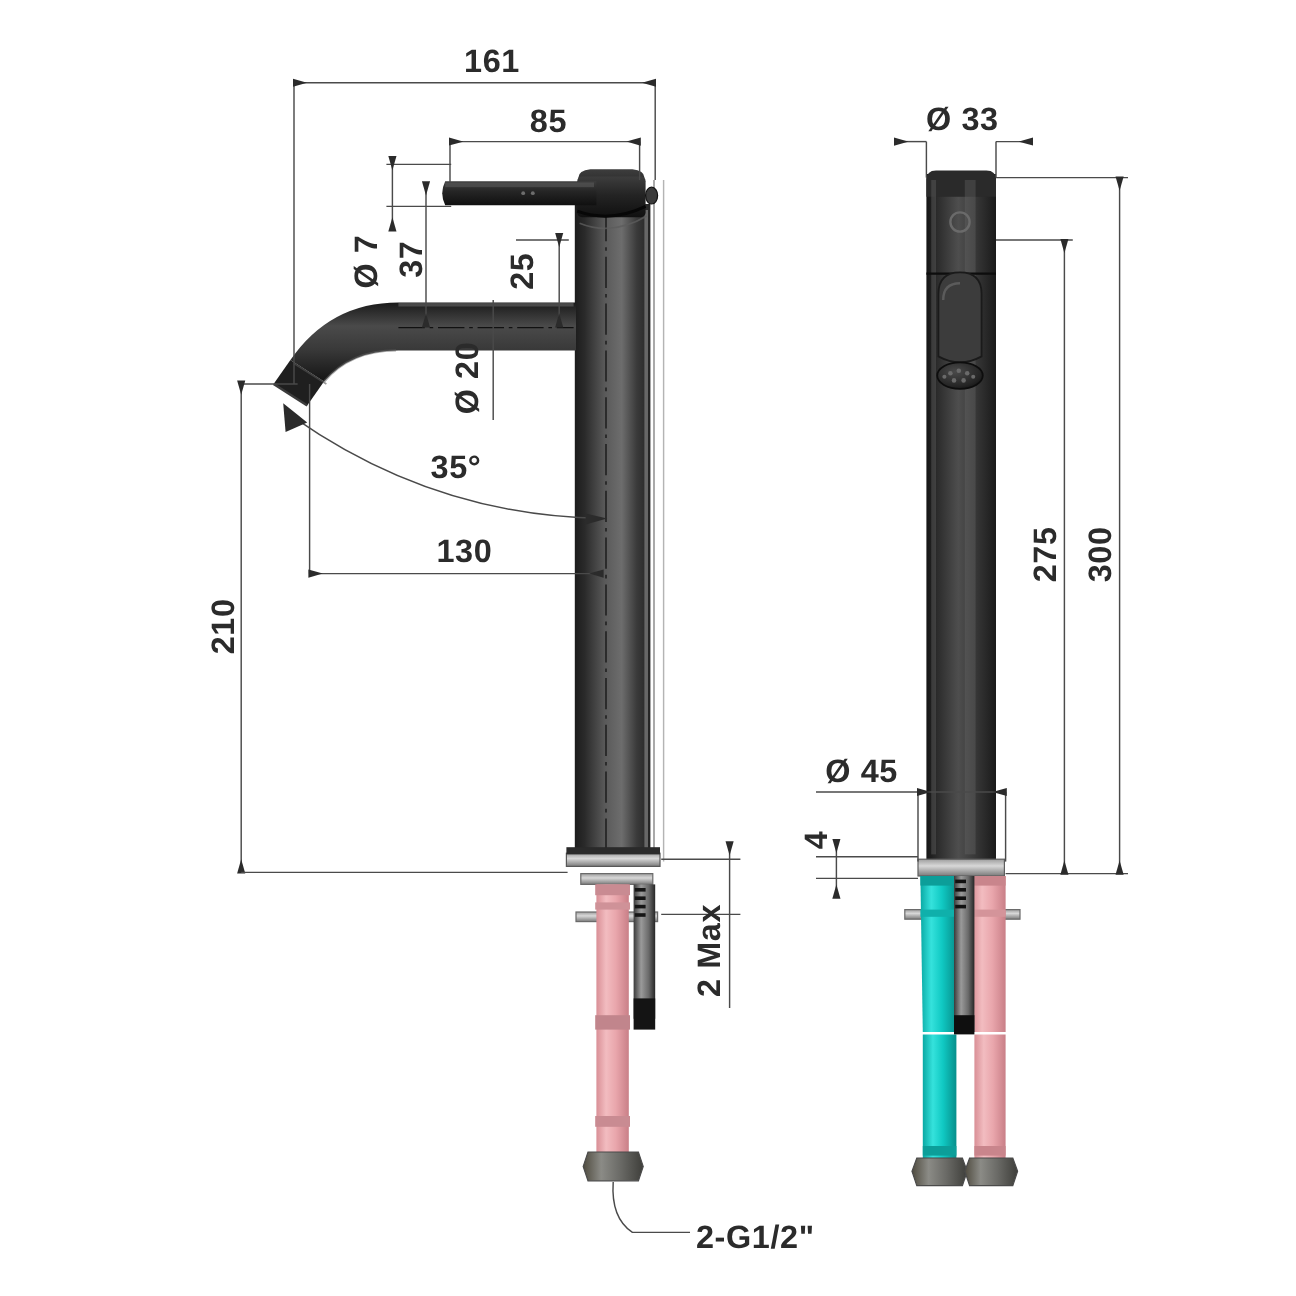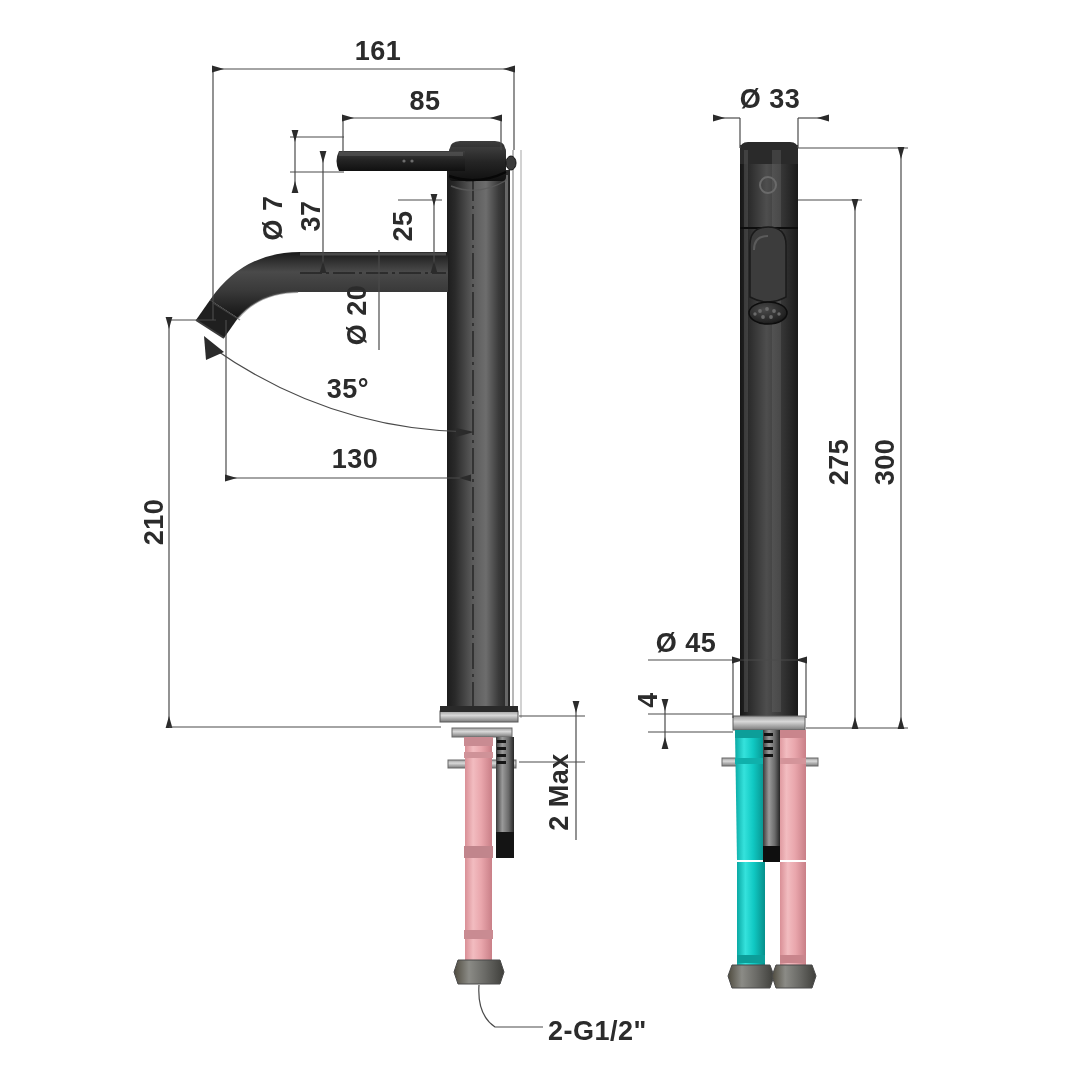--- a/index.html
+++ b/index.html
@@ -1,18 +1,18 @@
 <!DOCTYPE html>
 <html><head>
 <meta charset="utf-8">
 <style>
   html,body{margin:0;padding:0;background:#ffffff;}
   body{width:1080px;height:1080px;overflow:hidden;
        font-family:"Liberation Sans", sans-serif;}
-  #stage{position:relative;width:952px;height:1080px;background:#fff;}
+  #stage{position:relative;width:952px;height:1080px;background:#fff;margin-left:32px;}
   svg{display:block;}
   .dimtxt{font-family:"Liberation Sans", sans-serif;font-weight:bold;
           font-size:27px;fill:#2b2b2b;letter-spacing:0.5px;}
 </style>
 </head>
 <body>
 
 <div id="stage">
 <svg width="1080" height="1080" viewBox="0 0 1080 1080">
 

